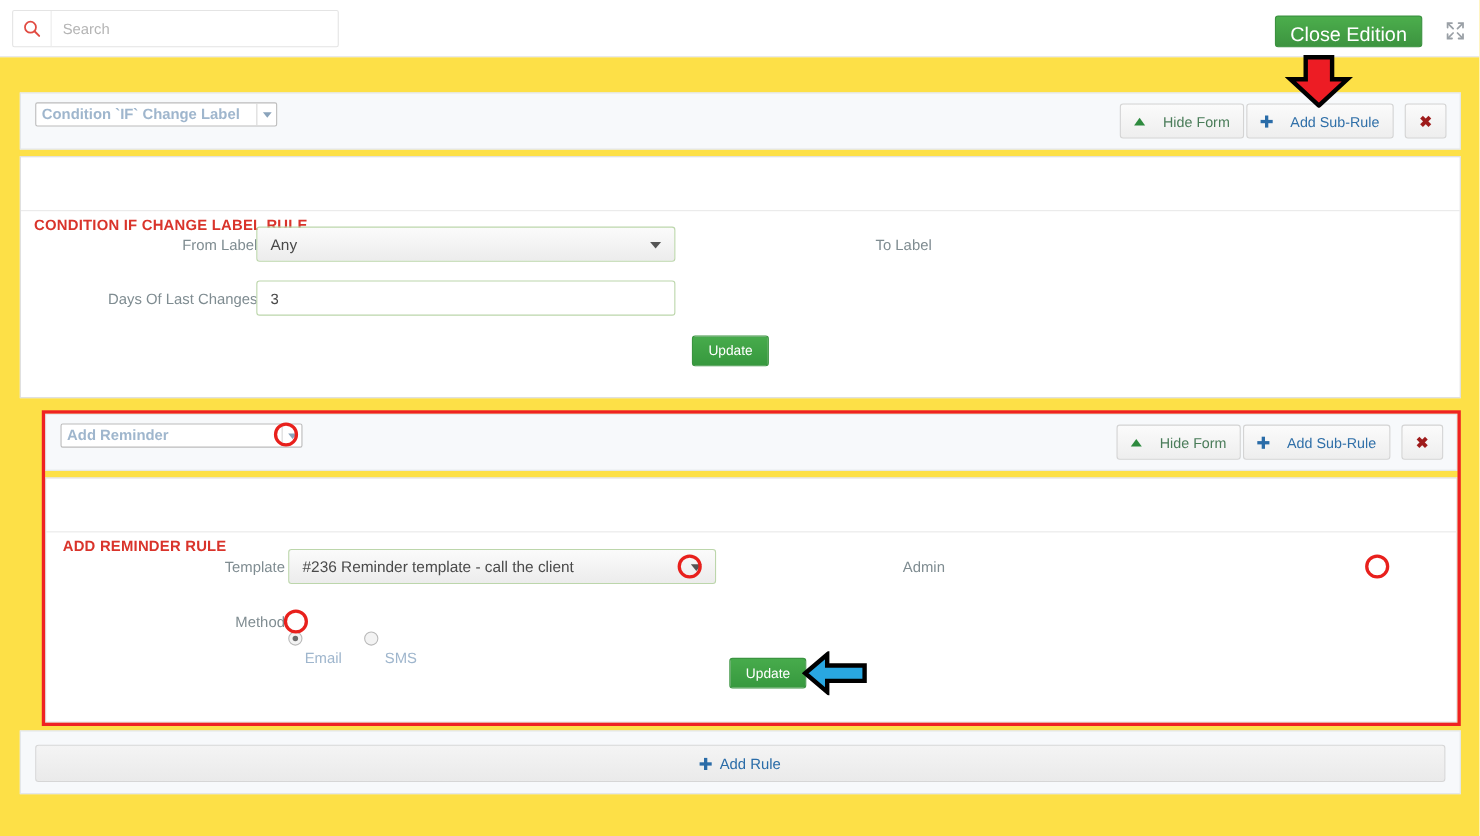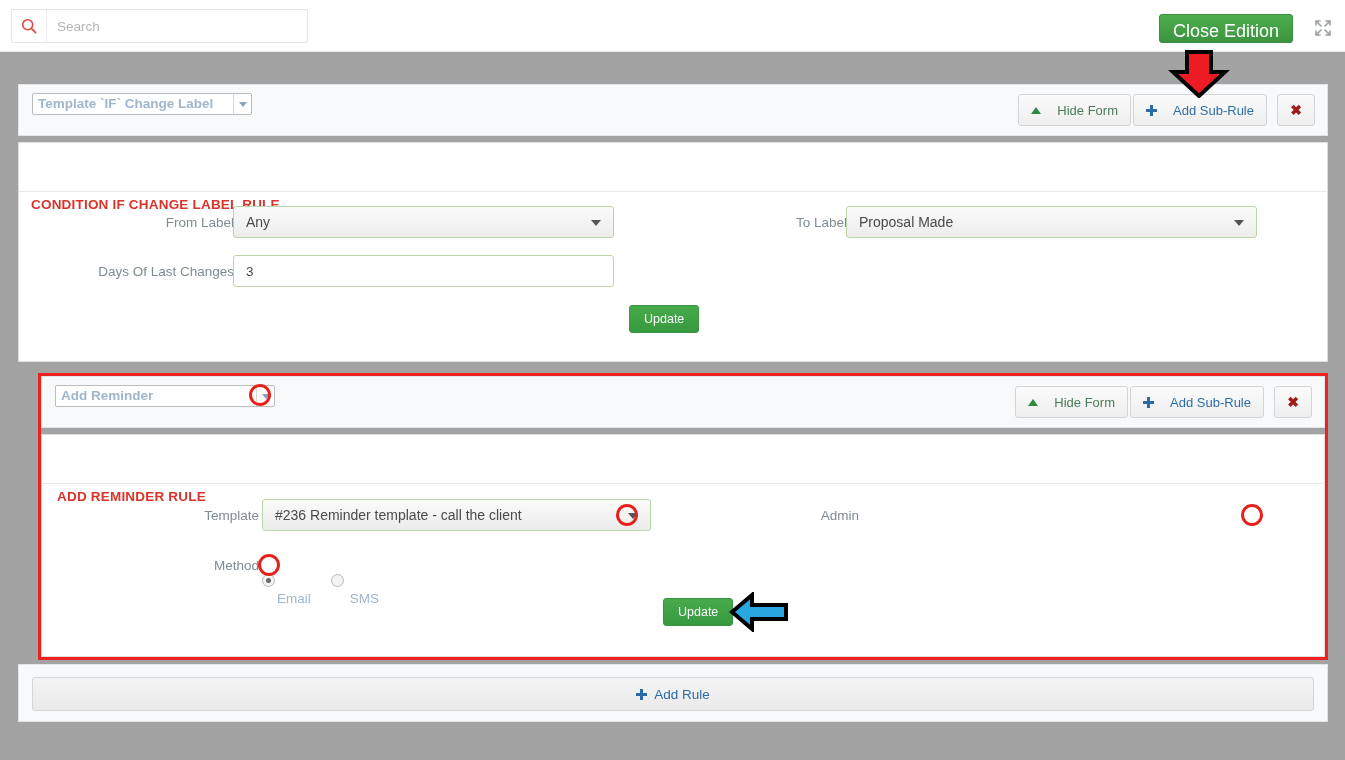--- a/index.html
+++ b/index.html
@@ -3,21 +3,21 @@
 <meta charset="utf-8">
 <style>
   * { box-sizing: border-box; }
   html, body {
     margin: 0; padding: 0;
     width: 1345px; height: 760px;
     background: #ffffff;
     font-family: "Liberation Sans", sans-serif;
     overflow: hidden;
   }
-  #root { position: relative; width: 1345px; height: 760px; background:#a3a3a3; }
+  #root { position: relative; width: 1345px; height: 760px; background:#fde047; }
 
   
   .topbar {
     position: absolute; left:0; top:0; width:1345px; height:52px;
     background:#fff; border-bottom:1px solid #e7e7e7;
   }
   .search-wrap {
     position:absolute; left:11px; top:9px; width:297px; height:34px;
     display:flex; border:1px solid #e4e4e4; background:#fff; border-radius:2px;
   }
@@ -194,21 +194,21 @@
             <path d="M15.4 2.6 L11 7"></path>
           <path d="M15.4 15.4 L11 11"></path>
             <path d="M2.6 15.4 L7 11"></path>
         </g>
       </svg>
     </div>
   </div>
 
   <div class="panel" style="left:18px; top:84px; width:1310px; height:52px; background:#f7f9fb; border-color:#e2e5e8;">
     <div class="rule-select" style="left:13px; top:8px; width:220px;">
-      <span>Template `IF` Change Label</span>
+      <span>Condition `IF` Change Label</span>
       <span class="caret-box">
           <i class="caret-tri"></i>
         </span>
     </div>
 
     <div class="hdr-btn hide-form" style="right:196px; top:9px;">
       <i class="tri-up"></i>
       <span>Hide Form</span>
     </div>
     <div class="hdr-btn add-sub" style="right:60px; top:9px;">
@@ -224,24 +224,20 @@
     <div class="rule-title" style="left:12px; top:17px;">CONDITION IF CHANGE LABEL RULE</div>
     <div class="hr-line" style="left:0; top:48px; width:1308px;"></div>
 
     <div class="field-label" style="left:0; top:72px; width:215px;">From Label</div>
     <div class="sel-box" style="left:214px; top:63px; width:381px;">
       <span>Any</span>
       <i class="caret"></i>
     </div>
 
     <div class="field-label" style="left:620px; top:72px; width:208px;">To Label</div>
-    <div class="sel-box" style="left:827px; top:63px; width:411px;">
-      <span>Proposal Made</span>
-      <i class="caret"></i>
-    </div>
 
     <div class="field-label" style="left:0; top:121px; width:215px;">Days Of Last Changes</div>
     <input class="txt-box" style="left: 214px; top: 112px; width: 381px;" value="3">
 
     <button class="update-btn" style="left:610px; top:162px;">Update</button>
   </div>
 
   <div class="panel" style="left:41px; top:376px; width:1284px; height:52px; background:#f7f9fb; border-color:#e2e5e8;">
     <div class="rule-select" style="left:13px; top:8px; width:220px;">
       <span>Add Reminder</span>

